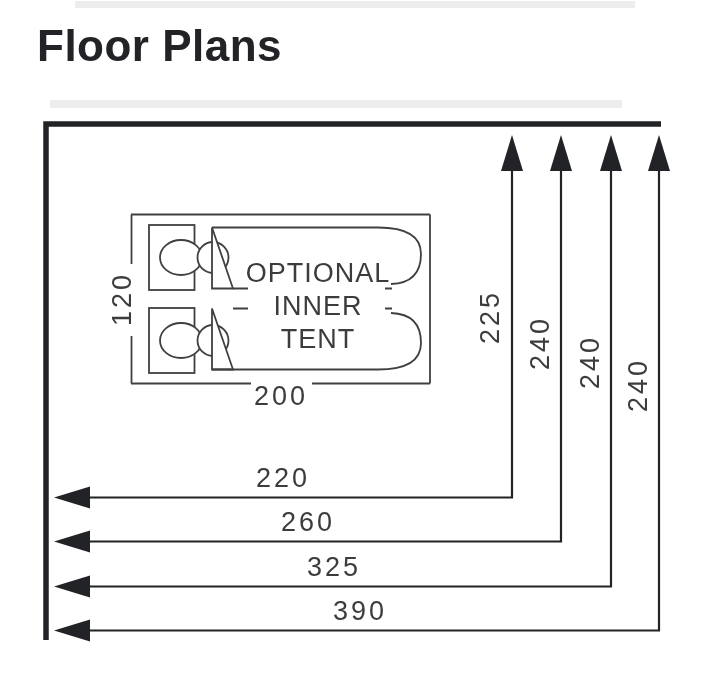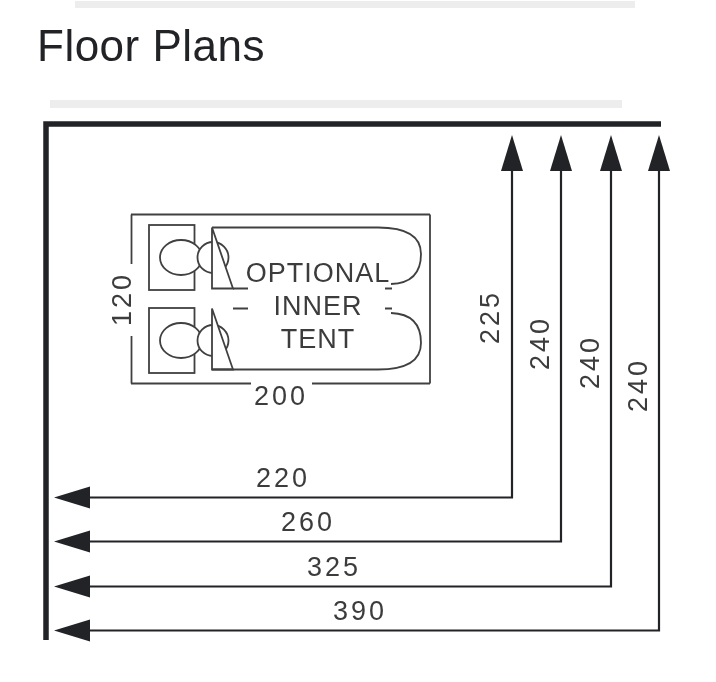--- a/index.html
+++ b/index.html
@@ -1,21 +1,21 @@
 <!DOCTYPE html>
 <html style="--heavy: #222326; --line: #404040; --text: #3c3c3c; --faint: #ededee;"><head>
 <meta charset="utf-8">
 <style>
   html,body{margin:0;padding:0;background:#fff;}
   body{width:716px;height:682px;overflow:hidden;position:relative;
        font-family:"Liberation Sans", sans-serif;}
   .stage{position:absolute;inset:0;}
   h1.title{
     position:absolute;left:37px;top:22px;margin:0;
-    font-size:44px;line-height:1.1;font-weight:400;
+    font-size:44px;line-height:1.1;font-weight:700;
     letter-spacing:0.5px;color:var(--heavy,#222);
   }
   svg.plan{position:absolute;left:0;top:0;width:716px;height:682px;}
   .faintband{fill:var(--faint,#ededee);}
   .heavy{fill:none;stroke:var(--heavy,#222);stroke-width:5.5;stroke-linejoin:miter;stroke-linecap:butt;}
   .thin{fill:none;stroke:var(--line,#404040);stroke-width:1.8;}
   .thinfill{fill:#fff;stroke:var(--line,#404040);stroke-width:1.8;}
   .dimline{fill:none;stroke:var(--heavy,#222);stroke-width:2.2;stroke-linejoin:miter;}
   .arrowhead{fill:var(--heavy,#222);stroke:none;}
   .mask{fill:#fff;stroke:none;}

